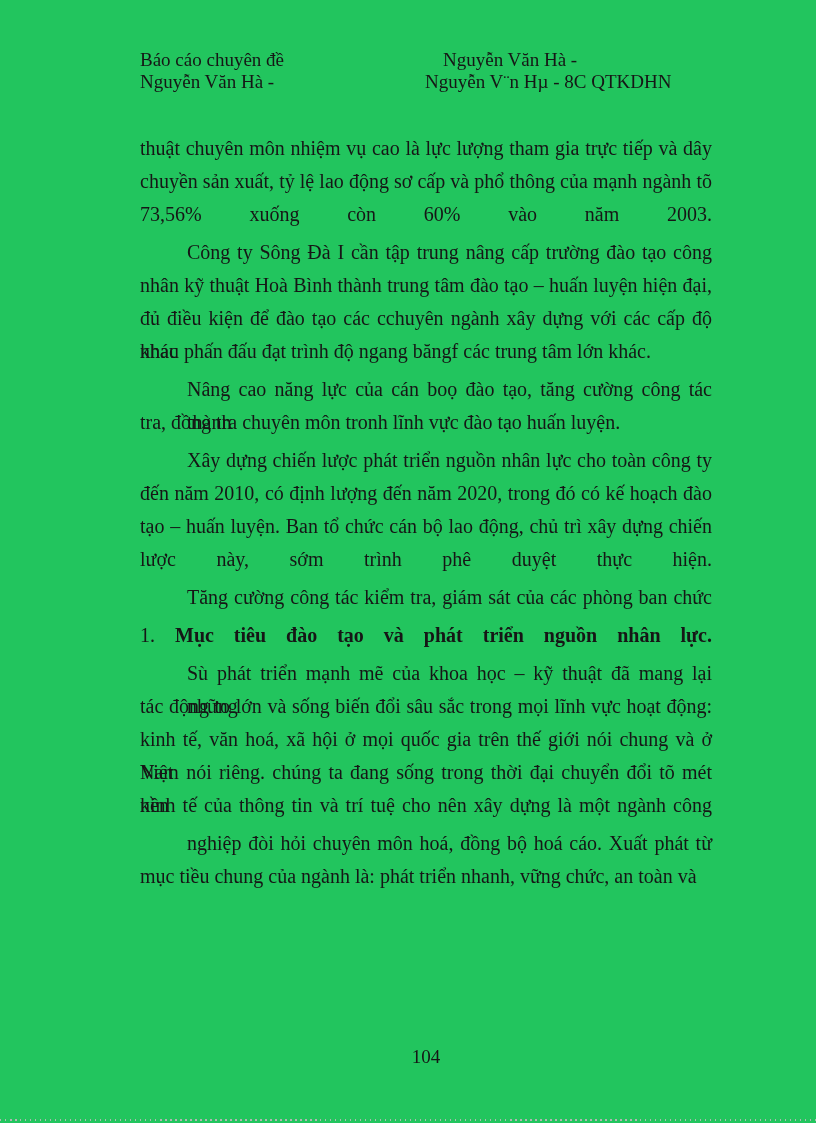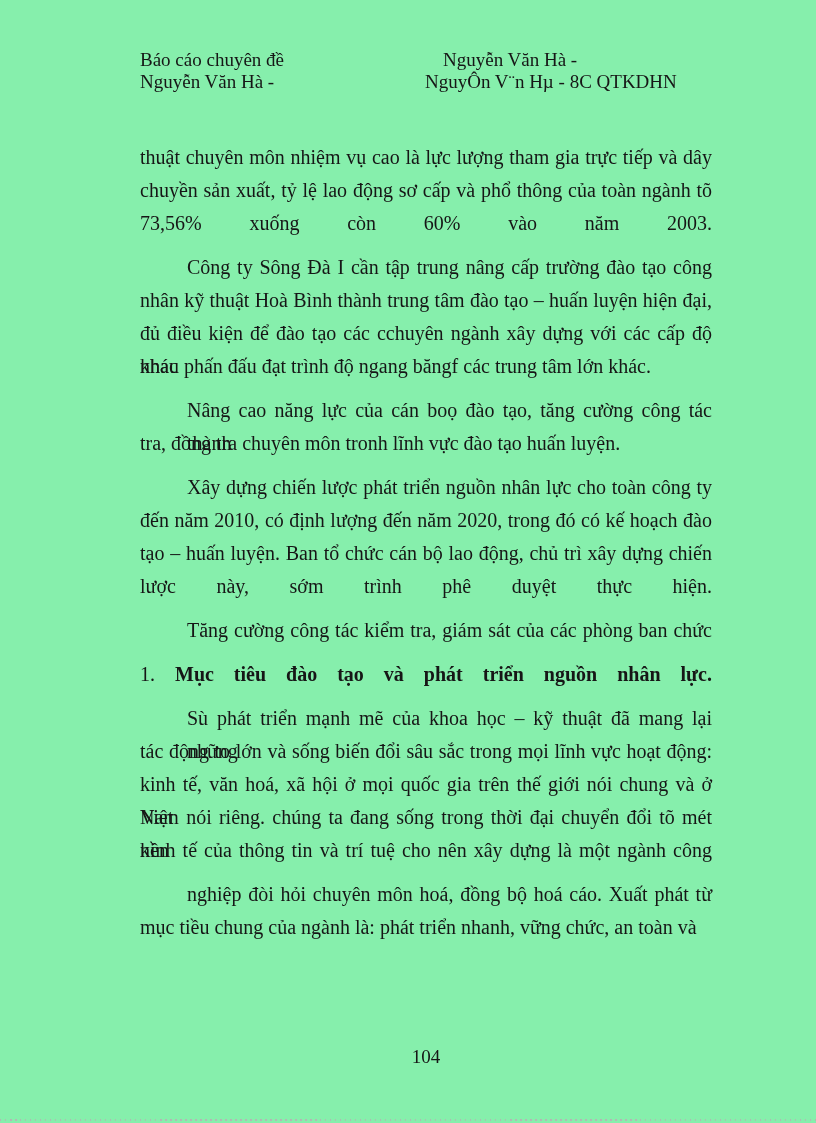--- a/index.html
+++ b/index.html
@@ -1,34 +1,34 @@
 <!DOCTYPE html>
 <html><head>
 <meta charset="utf-8">
 <style>
   html, body { margin: 0; padding: 0; background: #ffffff; }
   .page {
     position: relative;
     width: 816px;
     height: 1123px;
-    background: #86efac;
+    background: #22c55e;
     overflow: hidden;
     font-family: "Liberation Serif", serif;
     color: #161616;
   }
   
   .h-left {
     position: absolute; left: 140px; top: 49px;
     font-size: 19px; line-height: 22px; white-space: nowrap;
   }
   .h-right-1 { position: absolute; left: 443px; top: 49px; font-size: 19px; line-height: 22px; white-space: nowrap; }
   .h-right-2 { position: absolute; left: 425px; top: 71px; font-size: 19px; line-height: 22px; white-space: nowrap; }
   
-  .content { position: absolute; left: 140px; top: 141px; width: 572px; }
-  .para { margin-top: 11px; }
+  .content { position: absolute; left: 140px; top: 132px; width: 572px; }
+  .para { margin-top: 5px; }
   .para:first-child { margin-top: 0; }
   .line {
     font-size: 20px;
     line-height: 33px;
     height: 33px;
     text-align: justify;
     text-align-last: justify;
   }
   .line.ragged { text-align: right; text-align-last: left; }
   .line.indent { padding-left: 47px; }
@@ -48,28 +48,28 @@
 <body>
 
 <div class="page">
 
   <div>
     <div class="h-left">
       <div>Báo cáo chuyên đề</div>
       <div>Nguyễn Văn Hà -</div>
     </div>
     <div class="h-right-1">Nguyễn Văn Hà -</div>
-    <div class="h-right-2">NguyÔn V¨n Hµ - 8C QTKDHN</div>
+    <div class="h-right-2">Nguyễn V¨n Hµ - 8C QTKDHN</div>
   </div>
 
   <div class="content">
 
     <div class="para">
       <div class="line">thuật chuyên môn nhiệm vụ cao là lực lượng tham gia trực tiếp và dây</div>
-      <div class="line">chuyền sản xuất, tỷ lệ lao động sơ cấp và phổ thông của toàn ngành tõ</div>
+      <div class="line">chuyền sản xuất, tỷ lệ lao động sơ cấp và phổ thông của mạnh ngành tõ</div>
       <div class="line">73,56% xuống còn 60% vào năm 2003.</div>
     </div>
 
     <div class="para">
       <div class="line indent">Công ty Sông Đà I cần tập trung nâng cấp trường đào tạo công</div>
       <div class="line">nhân kỹ thuật Hoà Bình thành trung tâm đào tạo – huấn luyện hiện đại,</div>
       <div class="line">đủ điều kiện để đào tạo các cchuyên ngành xây dựng với các cấp độ khác</div>
       <div class="line ragged">nhau phấn đấu đạt trình độ ngang băngf các trung tâm lớn khác.</div>
     </div>
 

